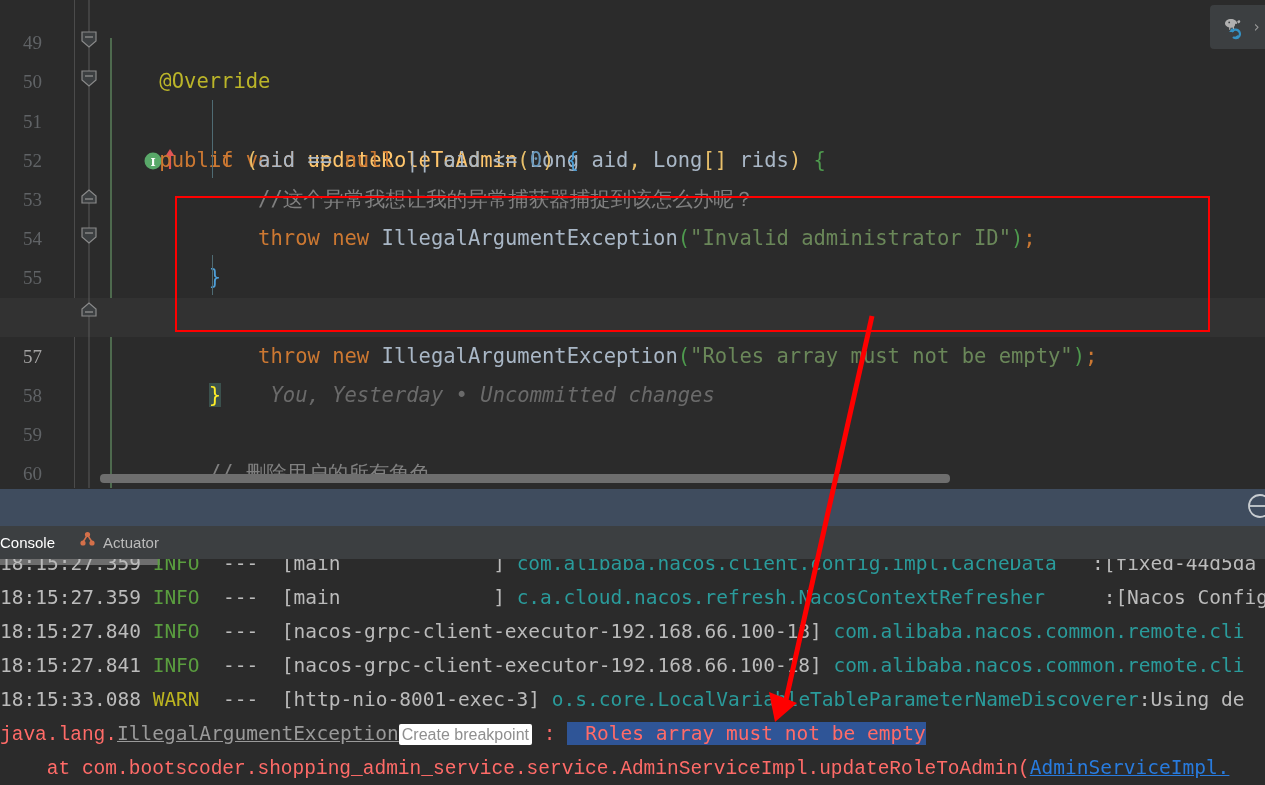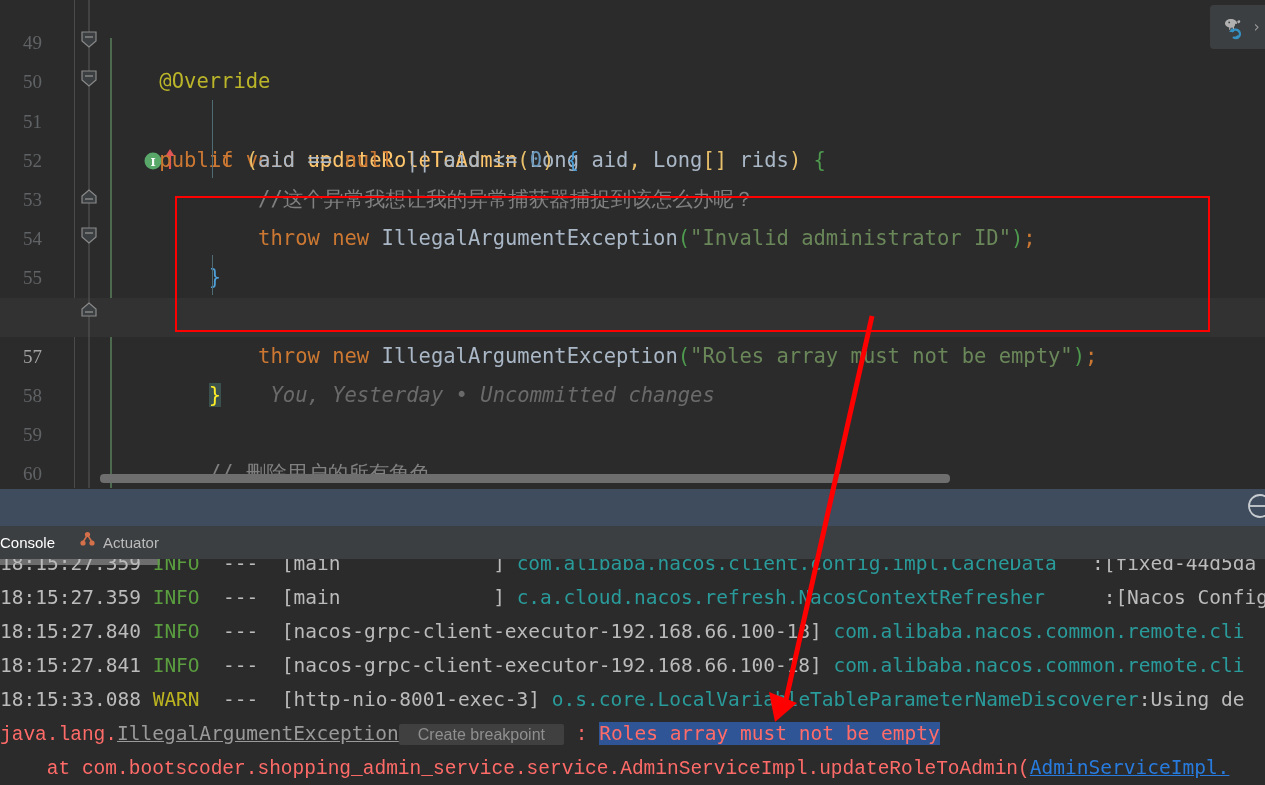--- a/index.html
+++ b/index.html
@@ -206,27 +206,27 @@
   .lg-time { color: #bbbbbb; }
   .lg-info { color: #5a9e3f; }
   .lg-warn { color: #bdb520; }
   .lg-dash { color: #bbbbbb; }
   .lg-thread { color: #bbbbbb; }
   .lg-class { color: #2a9b9b; }
   .lg-msg { color: #bbbbbb; }
   .lg-err { color: #ff6b68; font-family: Liberation Mono, monospace; }
   .lg-link { color: #287bde; text-decoration: underline; }
   .lg-exc-link { color: #9a9a9a; text-decoration: underline; }
-  .lg-sel { background: #2f5597; color: #ff6b68; }
+  .lg-sel { background: #2f5597; color: #ff6b68; padding-left: 18px; }
   .lg-bp {
     color: #8f8f8f;
-    background: #404040;
+    background: #ffffff;
     font-family: "Liberation Sans", sans-serif;
     font-size: 16px;
-    padding: 2px 19px;
+    padding: 2px 3px;
     border-radius: 2px;
   }
   .console-scroll {
     position: absolute;
     left: 0; top: 0;
     width: 160px; height: 6px;
     background: #6e6e6e;
   }
 
   

